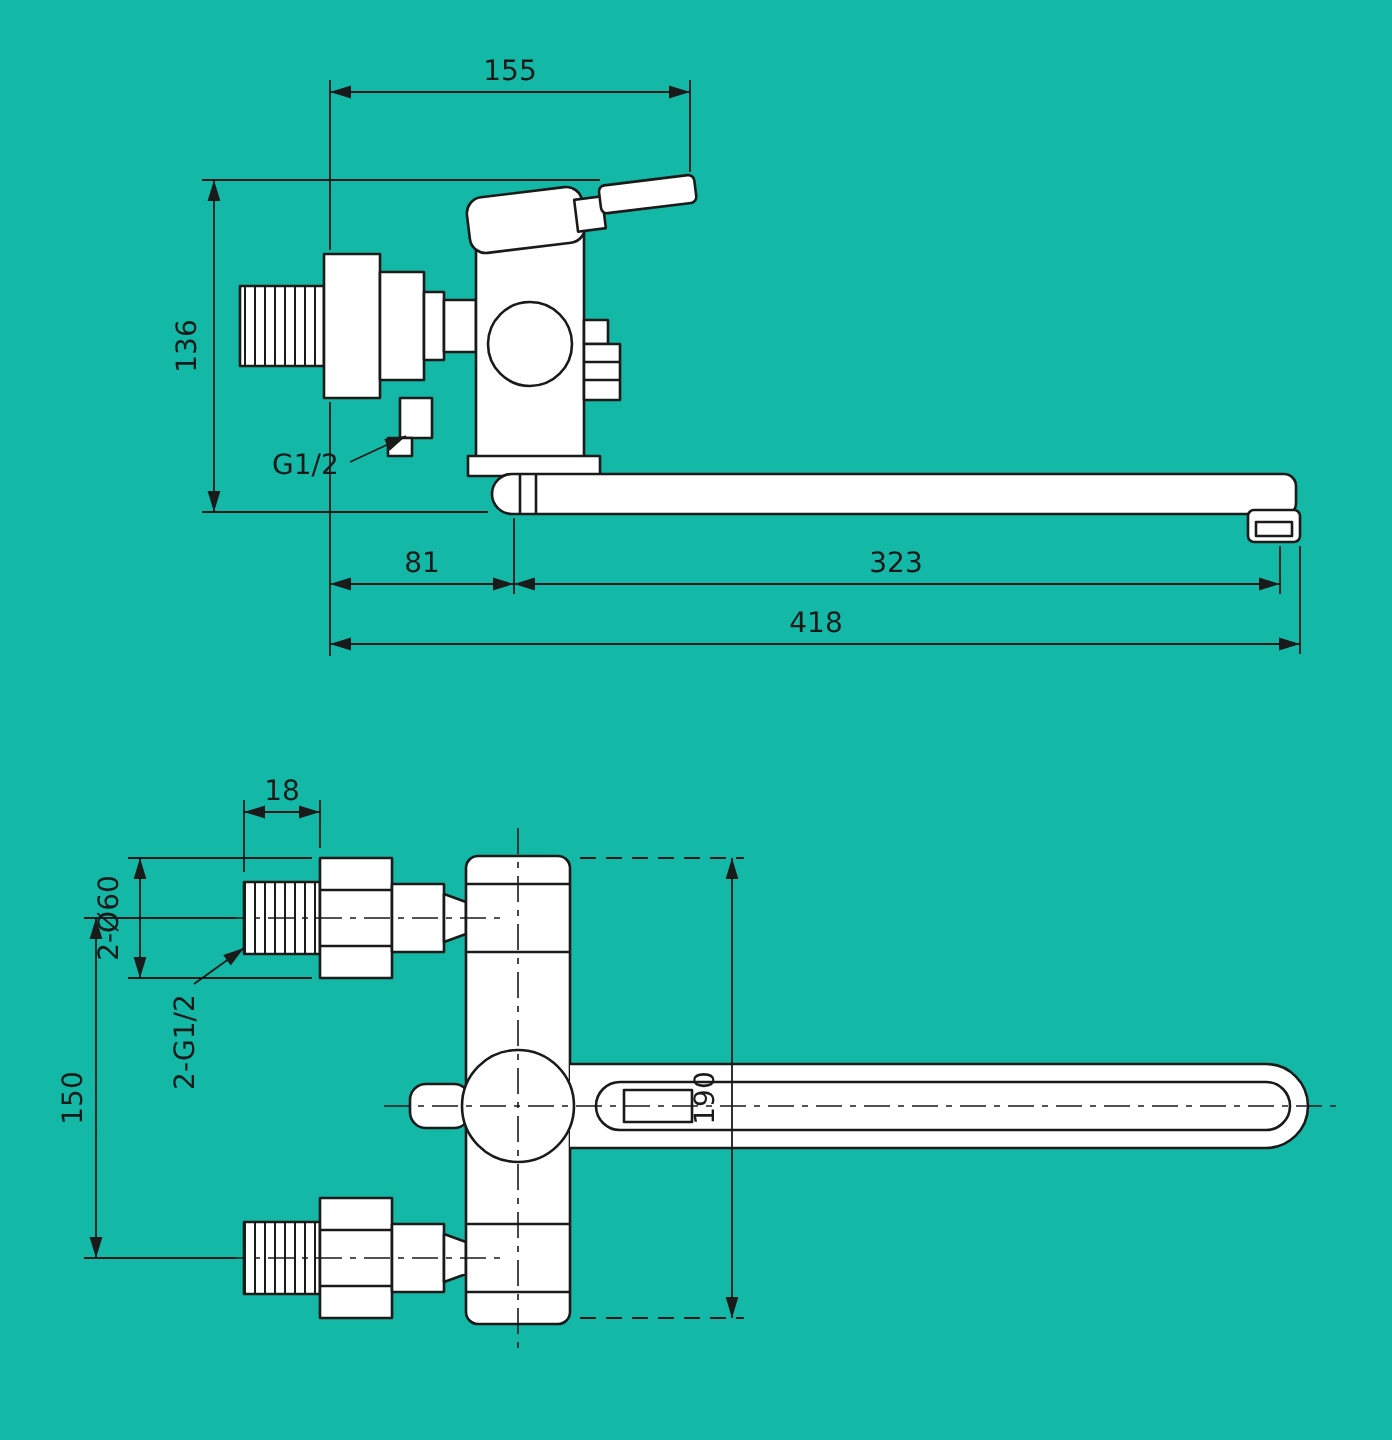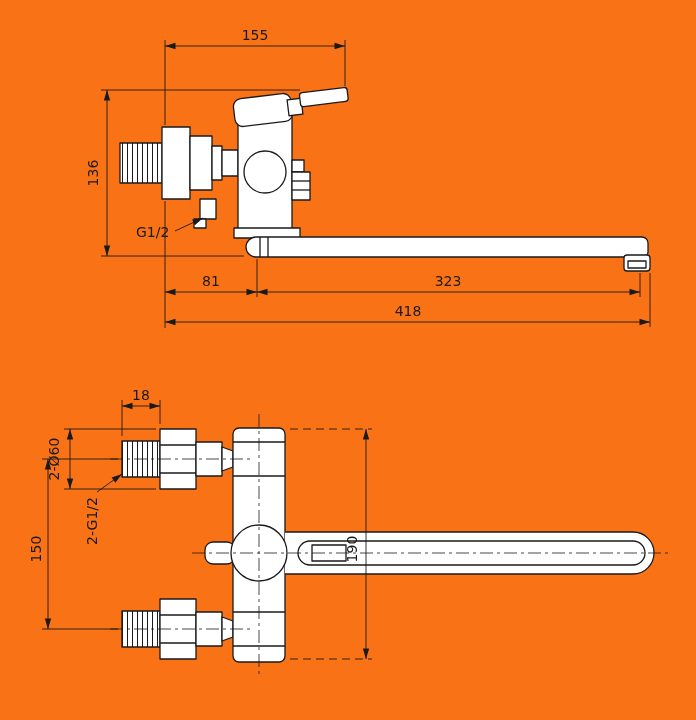--- a/index.html
+++ b/index.html
@@ -1,17 +1,17 @@
 <!DOCTYPE html>
 <html><head>
 <meta charset="utf-8">
 <style>
   html, body { margin: 0; padding: 0; background: #ffffff; }
   .page {
-    width: 696px; height: 720px; background: #f97316;
+    width: 696px; height: 720px; background: #14b8a6;
     position: relative; overflow: hidden;
     font-family: "DejaVu Sans", sans-serif;
   }
   svg { display: block; }
   svg text {
     font-family: "DejaVu Sans", sans-serif;
     font-size: 14px;
     fill: #1a1a1a;
   }
   .obj  { stroke: #1a1a1a; stroke-width: 1.3; stroke-linejoin: round; }

